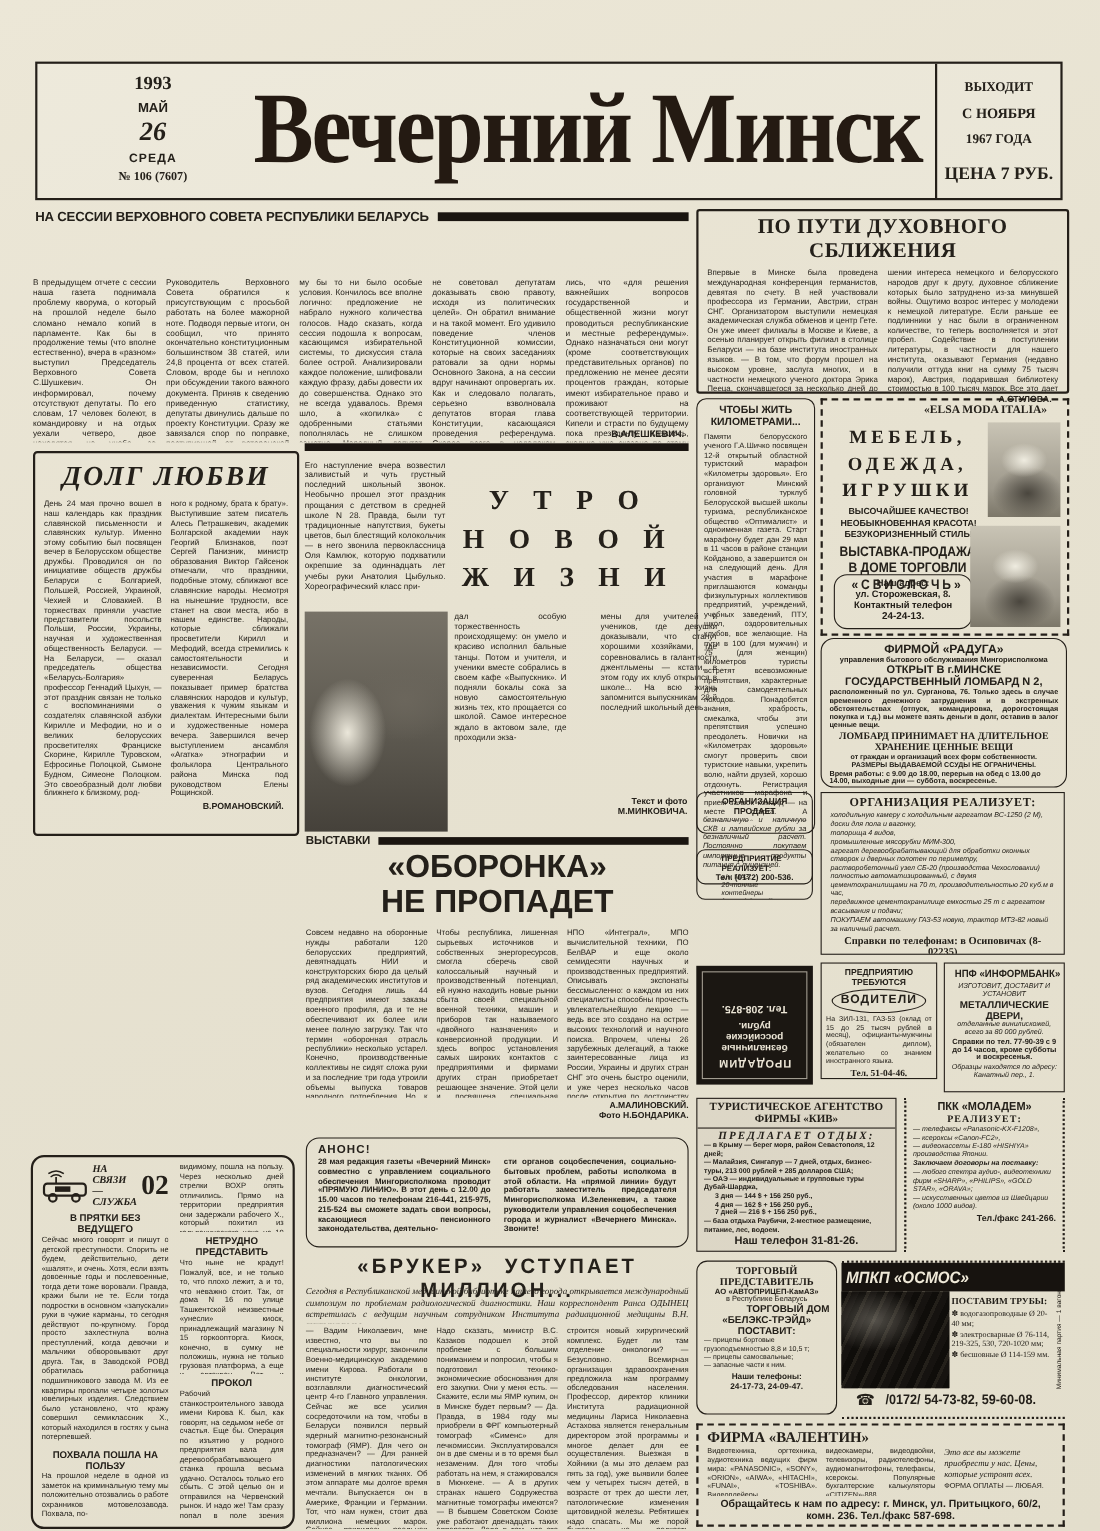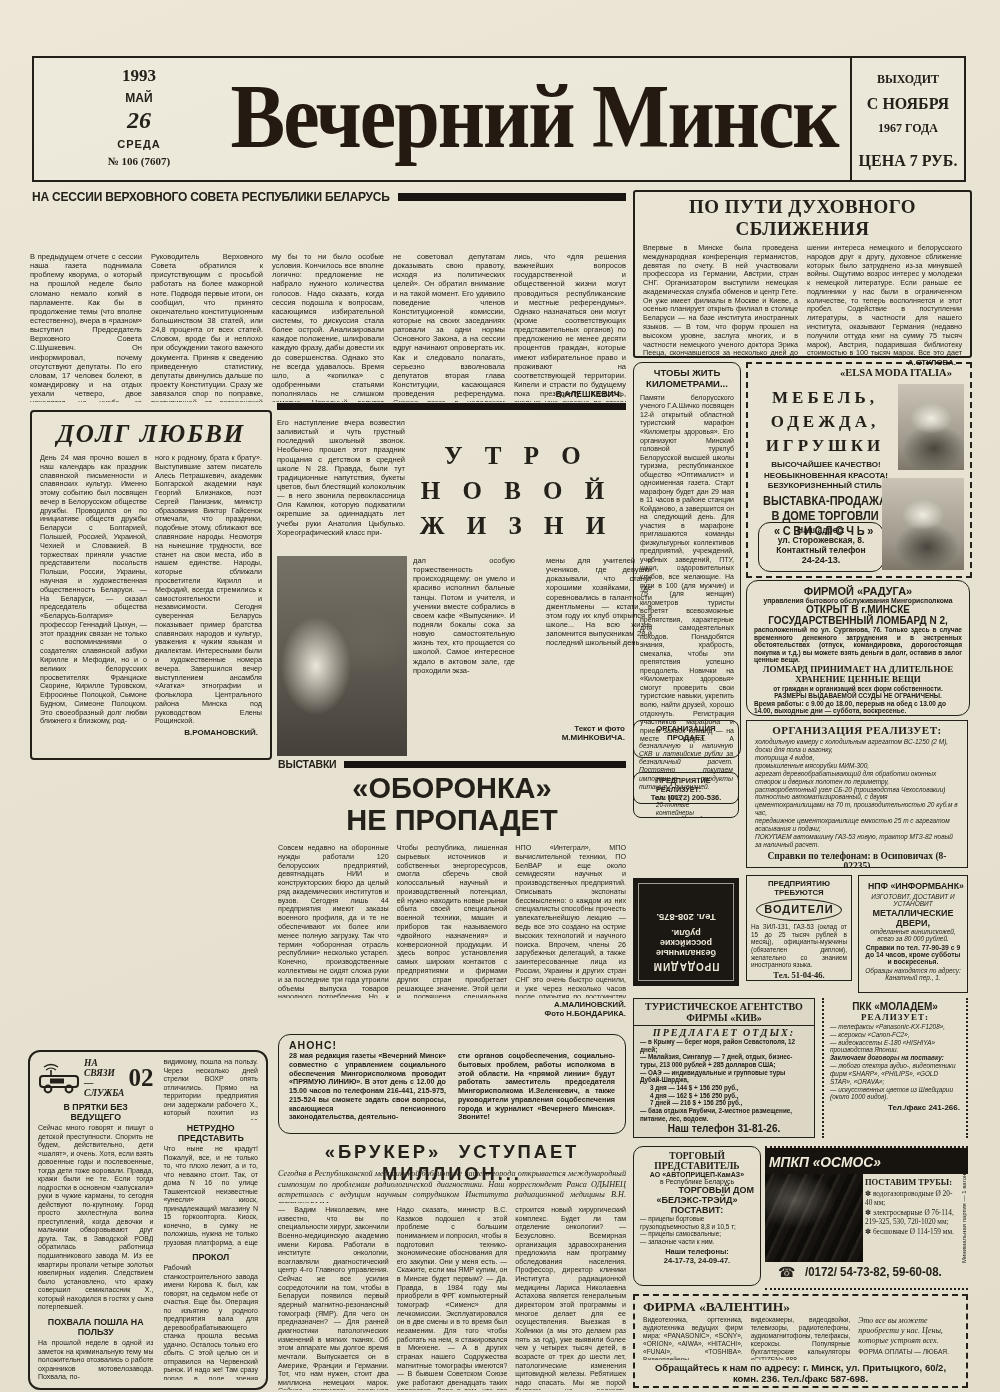--- a/index.html
+++ b/index.html
@@ -50,21 +50,21 @@
       <div class="ser b" style="font-size:17px;">1993</div>
       <div class="b" style="font-size:12px;margin-top:5px;">МАЙ</div>
       <div class="ser b i" style="font-size:24px;margin-top:2px;">26</div>
       <div class="b" style="font-size:11px;margin-top:4px;letter-spacing:1px;">СРЕДА</div>
       <div class="ser b" style="font-size:11px;margin-top:5px;">№ 106 (7607)</div>
     </div>
     <div class="abs ser b ctr" style="left:185px;top:0px;width:630px;height:120px;font-size:82px;line-height:118px;letter-spacing:-2px;color:#241a12;transform:scaleY(1.12);white-space:nowrap;overflow:hidden;">Вечерний Минск</div>
     <div class="abs" style="right:112px;top:0;bottom:0;width:2px;background:#241f19;"></div>
     <div class="abs ctr" style="right:4px;top:14px;width:104px;">
       <div class="ser b" style="font-size:12px;">ВЫХОДИТ</div>
-      <div class="ser b" style="font-size:16px;margin-top:8px;">С НОЯБРЯ</div>
+      <div class="ser b" style="font-size:13px;margin-top:8px;">С НОЯБРЯ</div>
       <div class="ser b" style="font-size:12px;margin-top:8px;">1967 ГОДА</div>
       <div class="ser b" style="font-size:16px;margin-top:16px;">ЦЕНА 7 РУБ.</div>
     </div>
   </div>
 
   <div class="abs kick" style="left:32px;top:190px;width:594px;">
     <span class="kick-t">НА СЕССИИ ВЕРХОВНОГО СОВЕТА РЕСПУБЛИКИ БЕЛАРУСЬ</span>
     <span class="kick-b"></span>
   </div>
   <div class="abs cols" style="left:30px;top:252px;width:596px;height:150px;gap:9px;">

